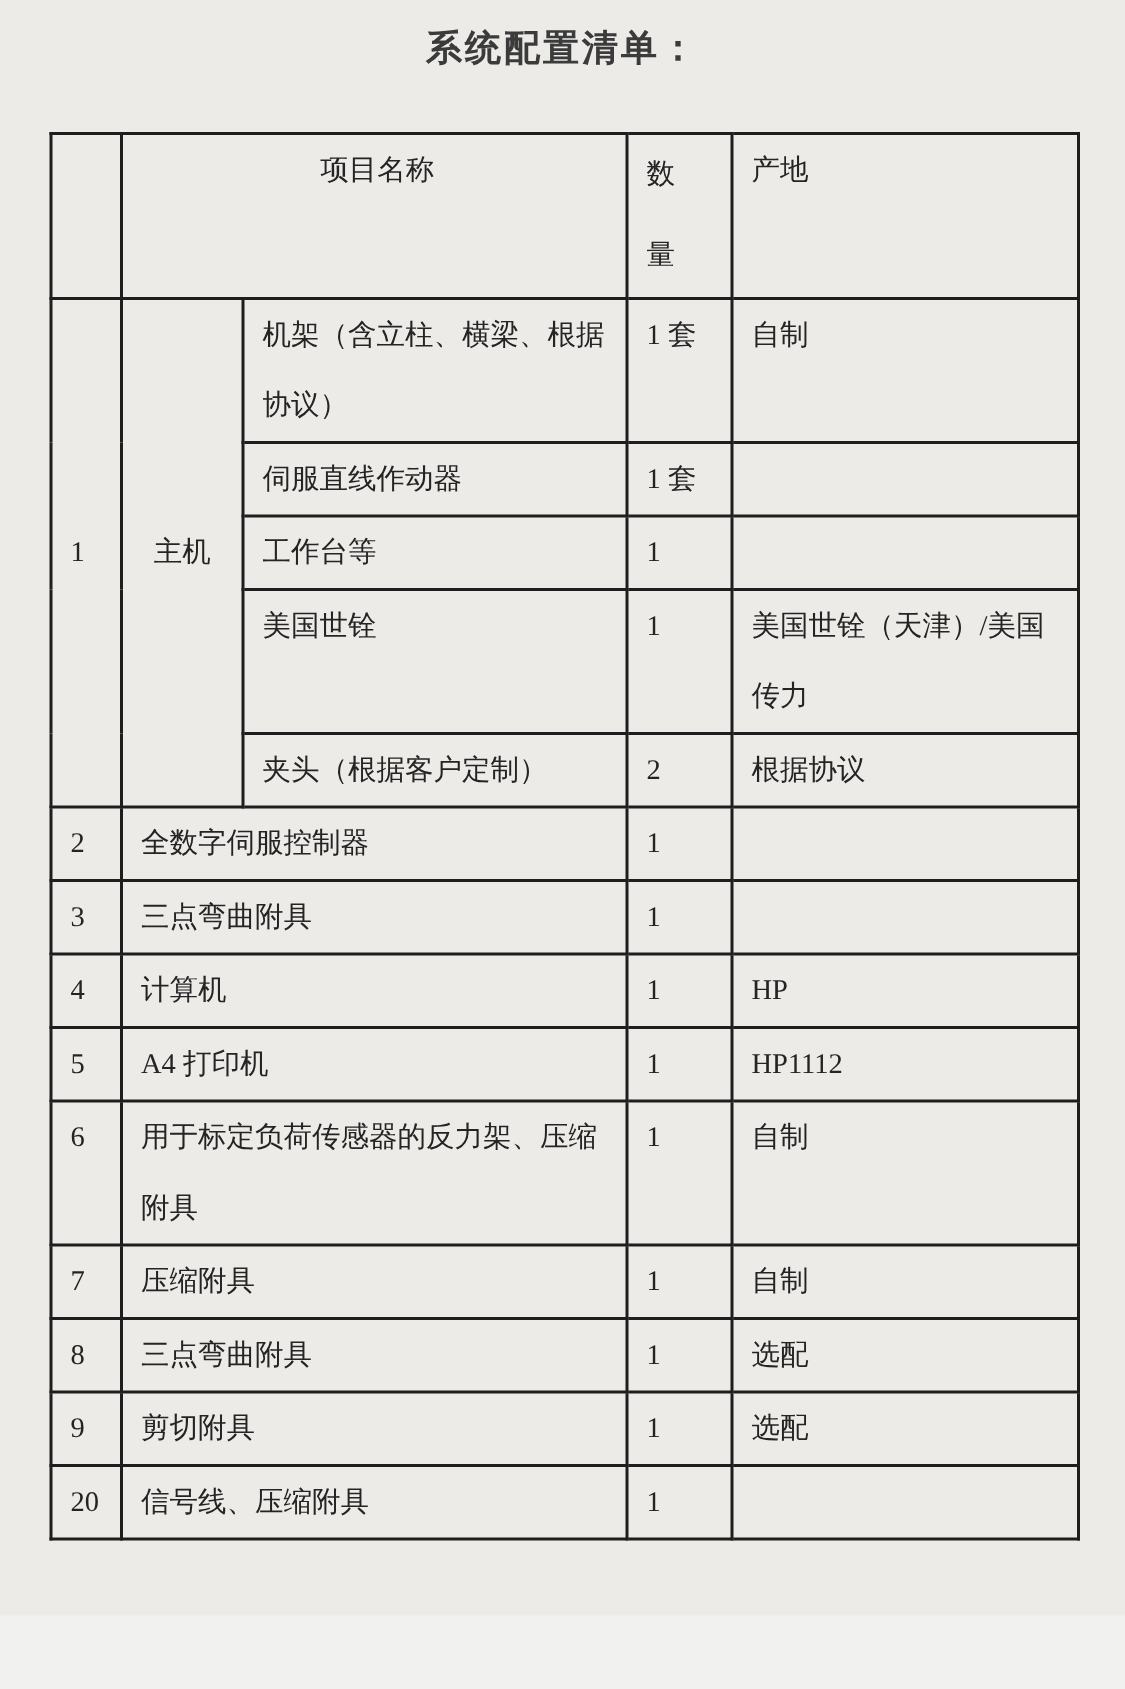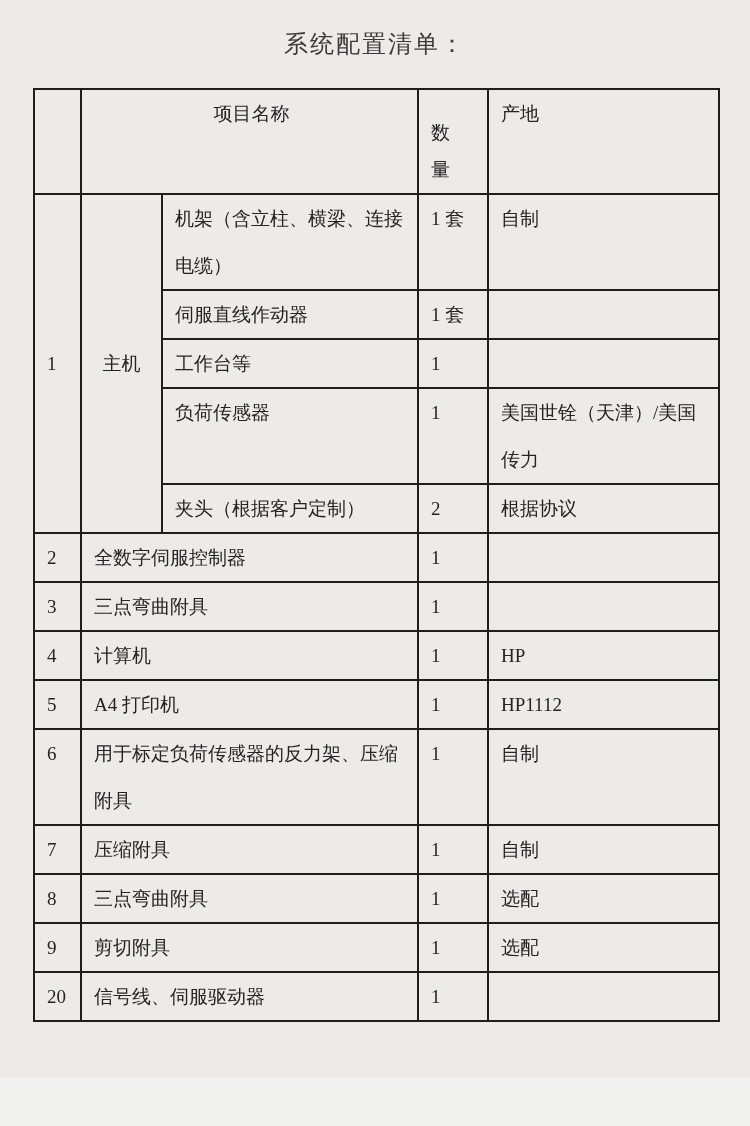--- a/index.html
+++ b/index.html
@@ -10,26 +10,26 @@
     width: 750px;
     height: 1126px;
     position: relative;
     overflow: hidden;
     background: #ecebe8;
     font-family: "Liberation Serif", "DejaVu Serif", serif;
     color: #242424;
   }
   .page-title {
     position: absolute;
-    top: 28px;
+    top: 16px;
     left: 0;
     width: 100%;
     text-align: center;
     font-family: "Liberation Sans", "DejaVu Sans", sans-serif;
-    font-weight: normal;
+    font-weight: bold;
     font-size: 24px;
     letter-spacing: 2px;
     color: #3b3b3b;
   }
   table.config-table {
     position: absolute;
     left: 33px;
     top: 88px;
     width: 685px;
     border-collapse: collapse;
@@ -51,22 +51,21 @@
     vertical-align: middle;
   }
   tr.h-header { height: 93px; }
   tr.h-tall   { height: 95px; }
   tr.h-sub    { height: 47px; margin-left: 28px; }
   tr.h-row    { height: 48px; }
   .qty-wrap {
     display: inline-block;
     width: 26px;
     word-break: break-all;
-    line-height: 37px;
-    margin-top: 24px;
+    line-height: 54px;
   }
   .footer-strip {
     position: absolute;
     left: 0;
     top: 1077px;
     width: 750px;
     height: 49px;
     background: #f1f1ef;
   }
 </style>
@@ -88,36 +87,36 @@
       <tr class="h-header">
     <td></td>
     <td colspan="2" style="text-align:center;">项目名称</td>
     <td><span class="qty-wrap">数量</span></td>
     <td>产地</td>
   </tr>
 
   <tr class="h-tall">
     <td rowspan="5" class="vmid">1</td>
     <td rowspan="5" class="vmid center">主机</td>
-    <td>机架（含立柱、横梁、连接电缆）</td>
+    <td>机架（含立柱、横梁、根据协议）</td>
     <td>1 套</td>
     <td>自制</td>
   </tr>
   <tr class="h-sub">
     <td>伺服直线作动器</td>
     <td>1 套</td>
     <td></td>
   </tr>
   <tr class="h-sub">
     <td>工作台等</td>
     <td>1</td>
     <td></td>
   </tr>
   <tr class="h-tall">
-    <td>负荷传感器</td>
+    <td>美国世铨</td>
     <td>1</td>
     <td>美国世铨（天津）/美国传力</td>
   </tr>
   <tr class="h-sub">
     <td>夹头（根据客户定制）</td>
     <td>2</td>
     <td>根据协议</td>
   </tr>
 
   <tr class="h-row">
@@ -163,20 +162,20 @@
     <td>选配</td>
   </tr>
   <tr class="h-row">
     <td>9</td>
     <td colspan="2">剪切附具</td>
     <td>1</td>
     <td>选配</td>
   </tr>
   <tr class="h-row">
     <td>20</td>
-    <td colspan="2">信号线、伺服驱动器</td>
+    <td colspan="2">信号线、压缩附具</td>
     <td>1</td>
     <td></td>
   </tr>
 </tbody>
   </table>
 
 <div class="footer-strip"></div>
 
 </body></html>

